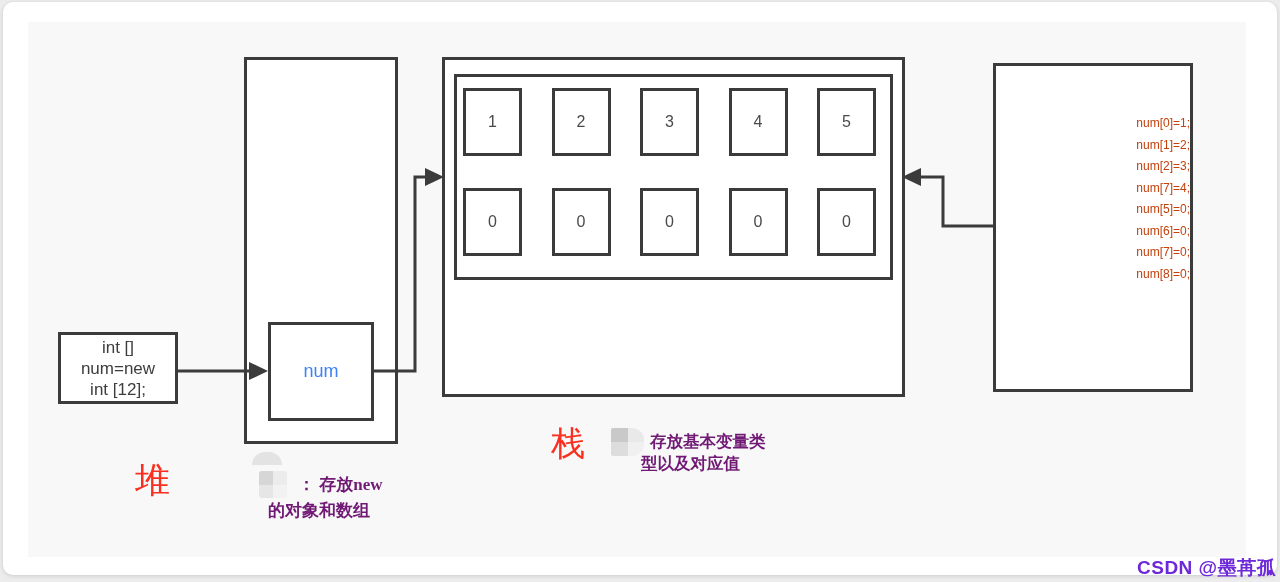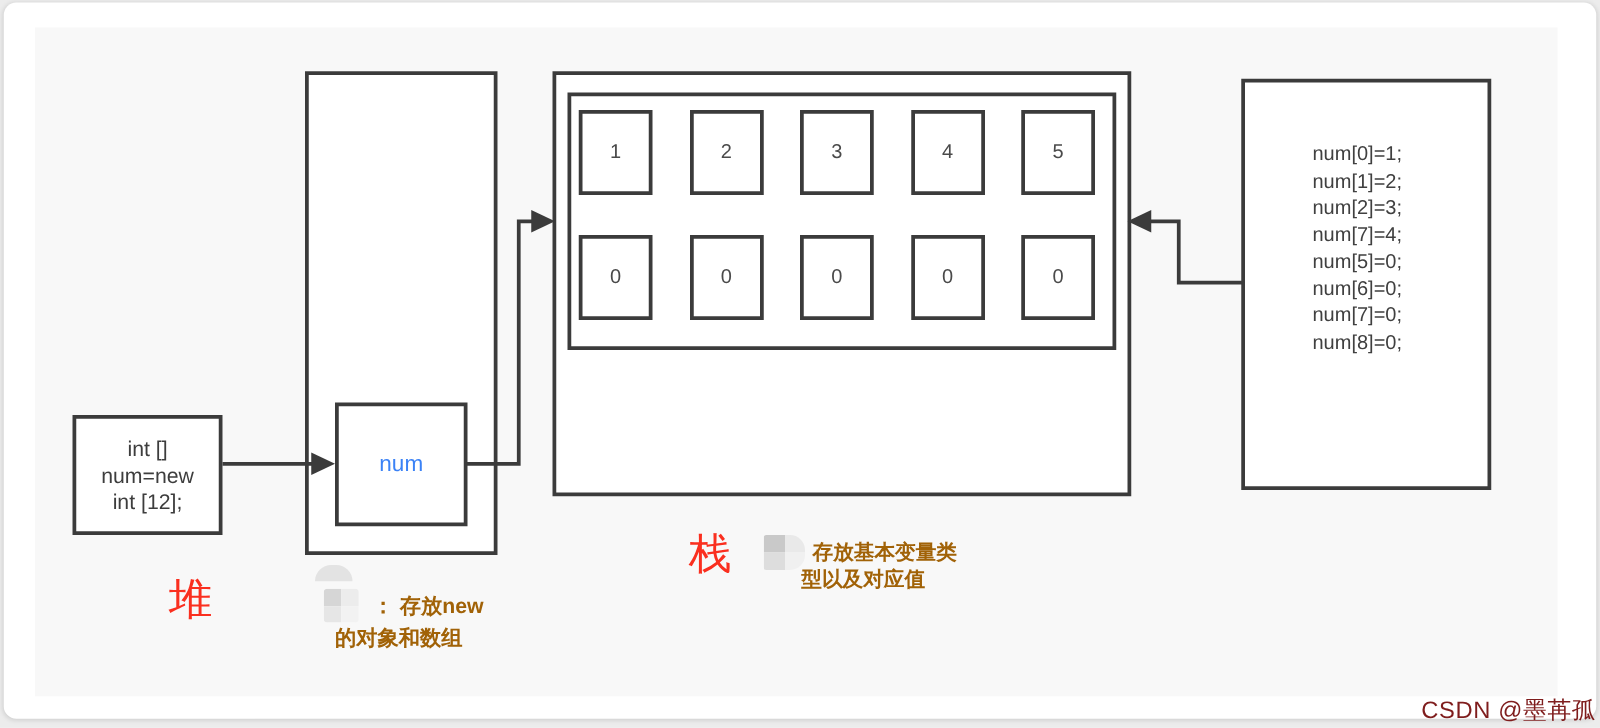--- a/index.html
+++ b/index.html
@@ -36,21 +36,21 @@
     pointer-events: none;
   }
   .box {
     position: absolute;
     box-sizing: border-box;
     border: 3px solid #3b3b3b;
     background: #ffffff;
   }
   .decl-box {
     left: 58px; top: 332px;
-    width: 120px; height: 96px;
+    width: 120px; height: 72px;
     display: flex; flex-direction: column;
     align-items: center; justify-content: center;
   }
   .code-line {
     font-size: 17px;
     line-height: 21px;
     color: #3d3d3d;
     text-align: center;
     white-space: pre;
   }
@@ -93,40 +93,42 @@
     display: flex; align-items: center; justify-content: center;
     font-size: 16px;
     color: #4a4a4a;
   }
   .assign-box {
     left: 993px; top: 63px;
     width: 200px; height: 329px;
     padding: 47px 0 0 54px;
   }
   .assign-line {
-    font-size: 16px;
+    font-size: 12px;
     line-height: 21.5px;
-    color: #404040;
-    white-space: pre;
+    color: #c2410c;
+    white-space: pre;
+    text-align: right;
   }
   .region-label {
     position: absolute;
     font-size: 35px;
     line-height: 1;
     font-weight: 400;
   }
   .heap-label { left: 135px; top: 462px; }
   .stack-label { left: 551px; top: 426px; font-size: 34px; }
   .note-text {
     position: absolute;
     font-weight: 700;
     font-size: 17px;
     line-height: 22px;
-    color: #a16207;
-    white-space: pre;
+    color: #701a75;
+    white-space: pre;
+    font-family: Liberation Serif, serif;
   }
   .heap-note-l1 { left: 298px; top: 474px; }
   .heap-note-l2 { left: 268px; top: 500px; }
   .stack-note-l1 { left: 650px; top: 431px; font-size: 16.5px; }
   .stack-note-l2 { left: 641px; top: 453px; font-size: 16.5px; }
   .mosaic {
     position: absolute;
     display: grid;
     grid-template-columns: 1fr 1fr;
     grid-template-rows: 1fr 1fr;
@@ -167,21 +169,21 @@
     white-space: pre;
   }
 </style>
 </head>
 <body>
 
 <div id="canvas">
   <div class="card">
     <div class="panel"></div>
 
-    <div class="watermark" style="color: #7f1d1d;">CSDN @墨苒孤</div>
+    <div class="watermark" style="color: #6d28d9; font-weight: bold;">CSDN @墨苒孤</div>
   </div>
 
   <div class="box decl-box">
       <div class="code-line">int []</div>
       <div class="code-line">num=new</div>
       <div class="code-line">int [12];</div>
     </div>
 
   <div class="box heap-box"></div>
   <div class="box num-box">

